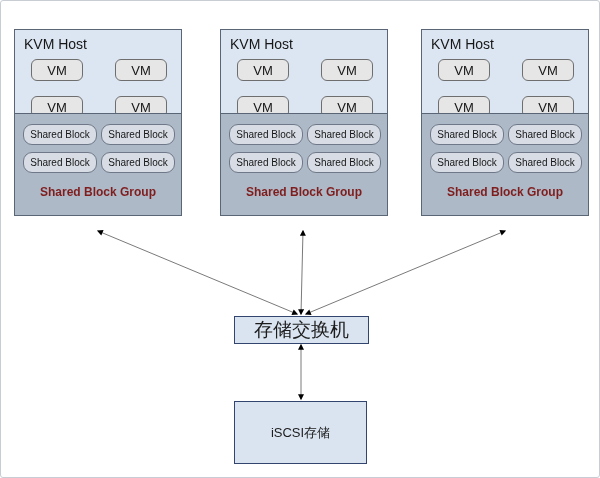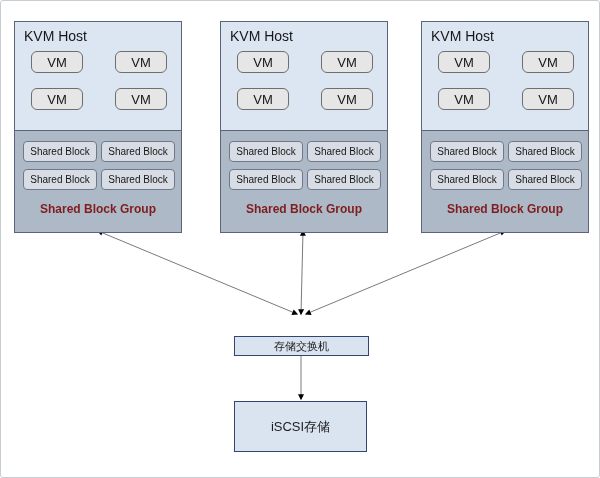--- a/index.html
+++ b/index.html
@@ -4,21 +4,21 @@
 <style>
   html,body{margin:0;padding:0;background:#fff;}
   .canvas{
     position:relative;width:600px;height:478px;box-sizing:border-box;
     background:#ffffff;border:1px solid #c8cdd3;border-radius:3px;overflow:hidden;
     font-family:"Liberation Sans","DejaVu Sans",sans-serif;color:#141414;
   }
   .arrows{position:absolute;left:0;top:0;pointer-events:none;}
 
   .host{
-    position:absolute;top:20px;width:168px;height:212px;box-sizing:border-box;
+    position:absolute;top:28px;width:168px;height:187px;box-sizing:border-box;
     background:#dce6f3;border:1px solid #5a6676;text-decoration:underline;
   }
   .host1{left:13px;}
   .host2{left:219px;}
   .host3{left:420px;}
   .host-title{
     position:absolute;left:9px;top:6px;font-size:14px;color:#161616;letter-spacing:0;
   }
   .vm{
     position:absolute;width:52px;height:22px;box-sizing:border-box;
@@ -29,38 +29,38 @@
   .vm.p2{left:100px;top:29px;}
   .vm.p3{left:16px;top:66px;}
   .vm.p4{left:100px;top:66px;}
 
   .group{
     position:absolute;left:0;right:0;bottom:0;height:102px;box-sizing:border-box;
     background:#aeb9c8;border-top:1px solid #5a6676;
   }
   .sb{
     position:absolute;width:74px;height:21px;box-sizing:border-box;
-    background:#d8dde5;border:1px solid #6e7888;border-radius:4px;
+    background:#d8dde5;border:1px solid #6e7888;border-radius:9px;
     display:flex;align-items:center;justify-content:center;font-size:10px;color:#161616;white-space:nowrap;
   }
   .sb.p1{left:8px;top:10px;}
   .sb.p2{left:86px;top:10px;}
   .sb.p3{left:8px;top:38px;}
   .sb.p4{left:86px;top:38px;}
   .group-label{
     position:absolute;left:0;right:0;top:71px;text-align:center;
     font-size:12px;font-weight:bold;color:#7f1d1d;
   }
 
   .net-node{
     position:absolute;box-sizing:border-box;background:#dae4f1;border:1px solid #31456e;
     display:flex;align-items:center;justify-content:center;color:#1c1c1c;
   }
-  .switch-node{left:233px;top:315px;width:135px;height:20px;font-size:11px;margin-top:20px;}
-  .storage-node{left:233px;top:400px;width:133px;height:51px;font-size:13px;}
+  .switch-node{left:233px;top:315px;width:135px;height:28px;font-size:19px;}
+  .storage-node{left:233px;top:400px;width:133px;height:63px;font-size:13px;}
 </style>
 </head>
 <body>
 
 <div class="canvas">
 
   <svg class="arrows" width="600" height="478" viewBox="0 0 600 478">
     <defs>
       <marker id="arw" viewBox="0 0 10 10" refX="8" refY="5" markerWidth="8" markerHeight="6" orient="auto-start-reverse">
         <path d="M 0 0 L 10 5 L 0 10 z" fill="#000000"></path>

